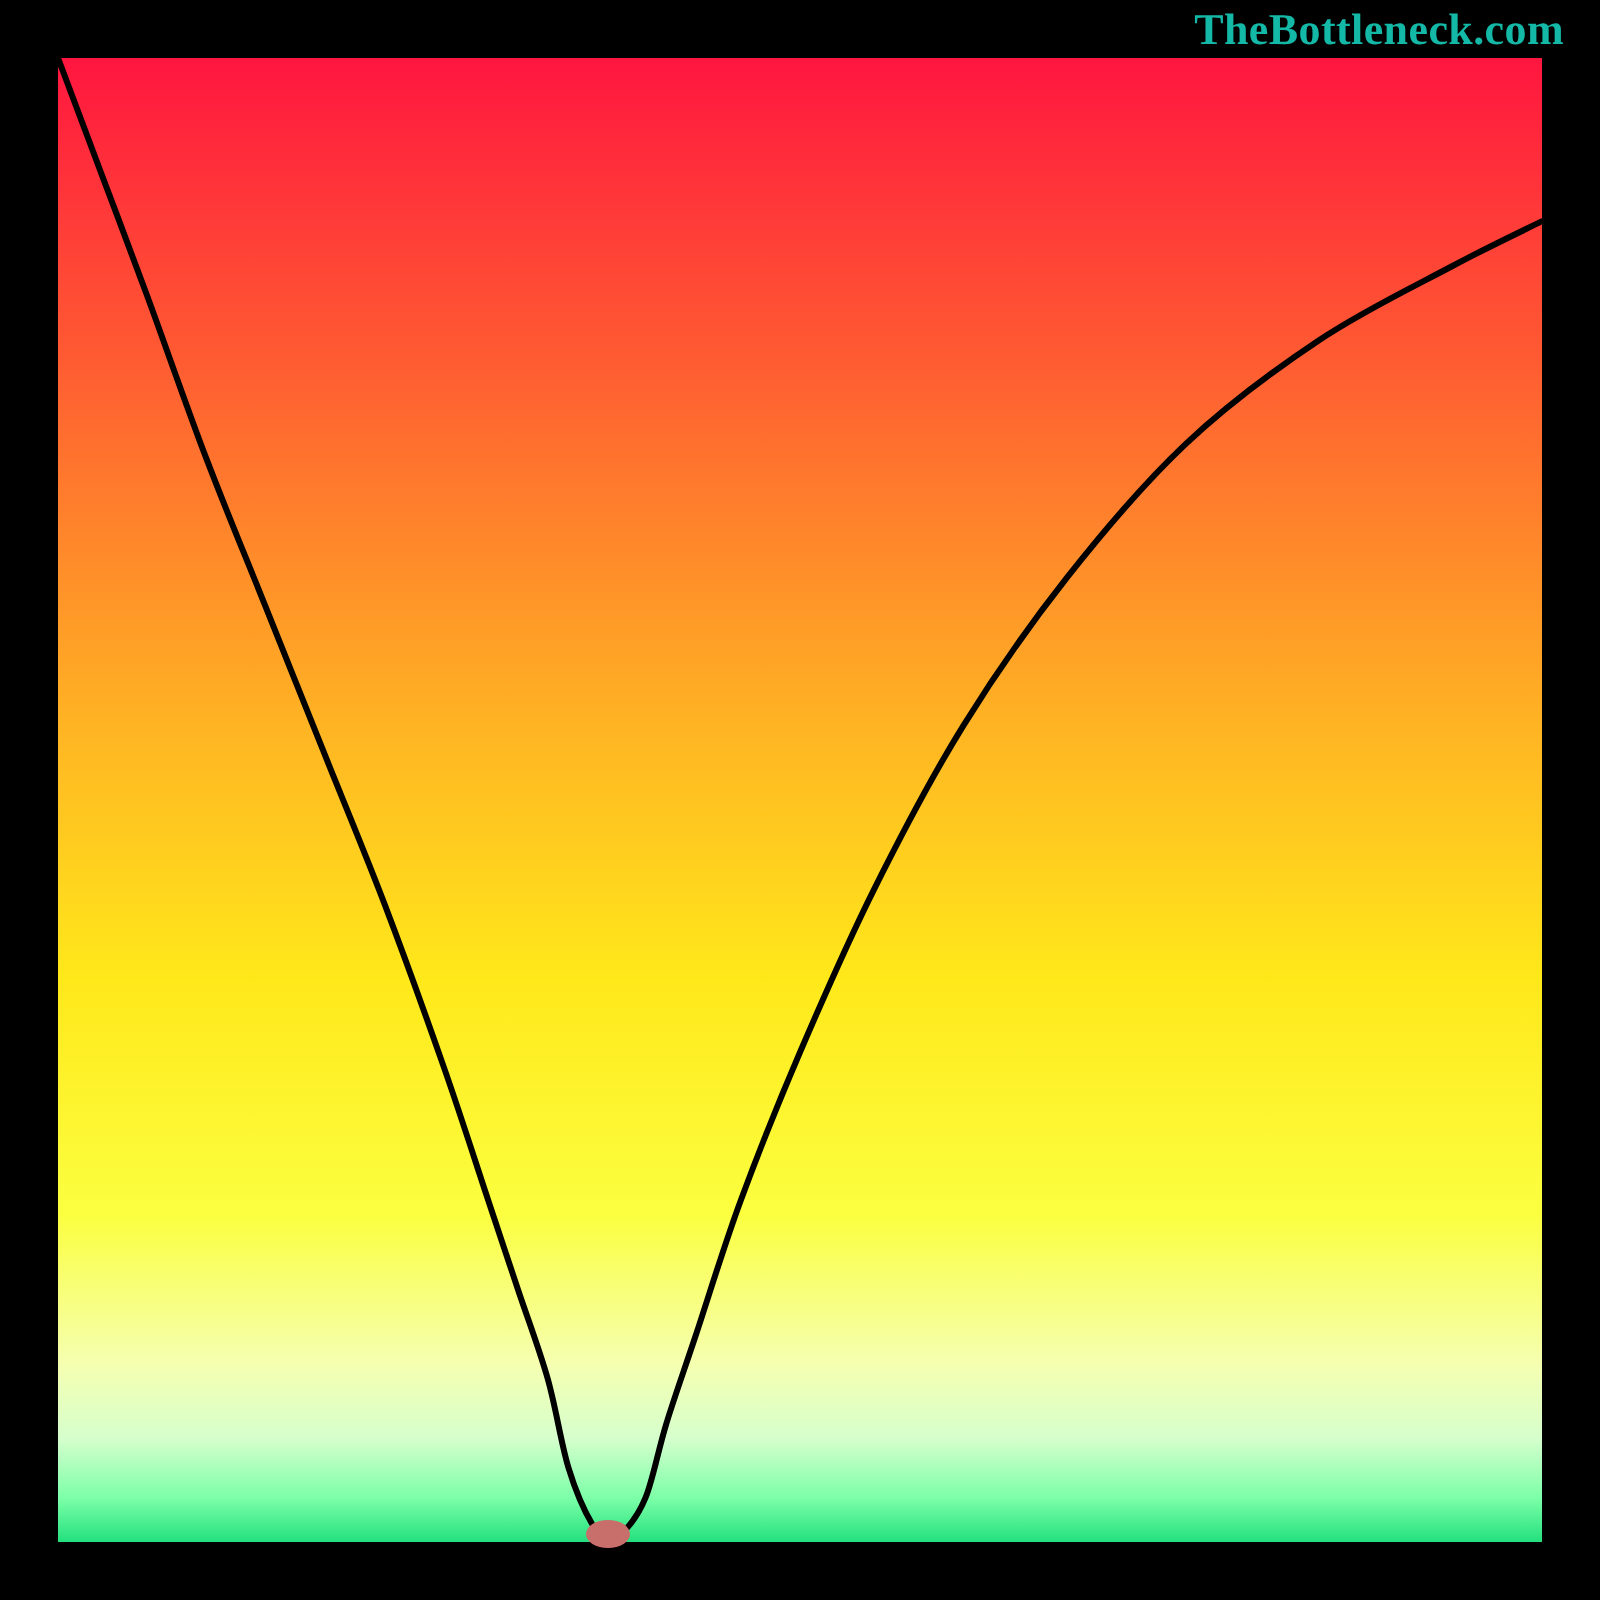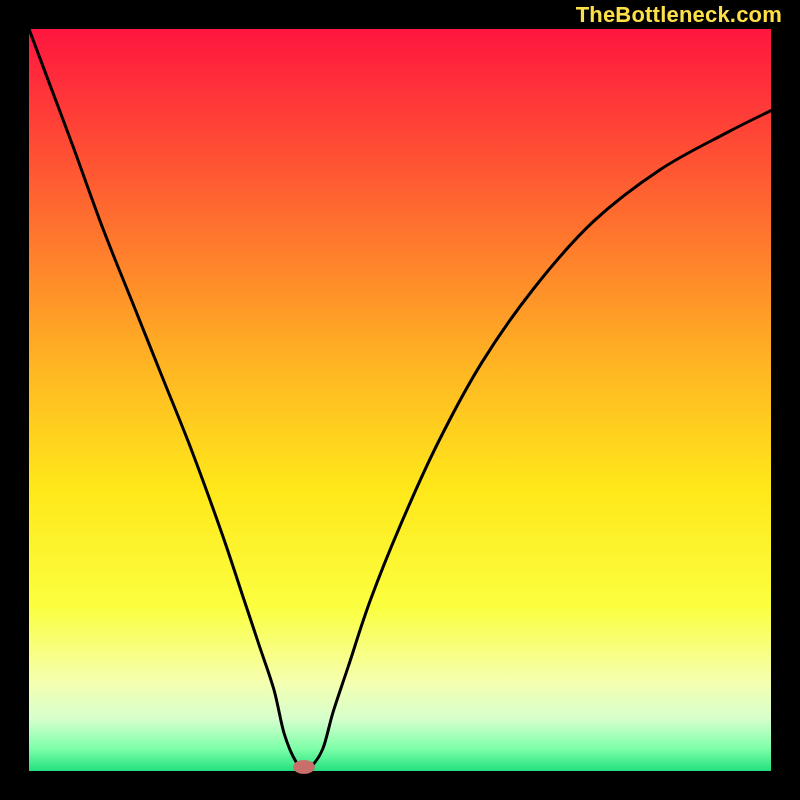--- a/index.html
+++ b/index.html
@@ -55,14 +55,14 @@
 <div class="frame">
 
   <div class="plot" id="plot" style="left: 29px; top: 29px; width: 742px; height: 742px;">
     <div class="gradient" id="gradient" style="background: linear-gradient(rgb(255, 22, 63) 0%, rgb(255, 90, 50) 20%, rgb(255, 180, 35) 45%, rgb(255, 232, 26) 62%, rgb(251, 255, 64) 78%, rgb(245, 255, 176) 88%, rgb(214, 255, 205) 93%, rgb(125, 255, 168) 97%, rgb(35, 224, 126) 100%);"></div>
     <svg class="curve" id="curveSvg" preserveAspectRatio="none" width="742" height="742" viewBox="0 0 742 742">
       <path id="curvePath" fill="none" stroke-width="3" stroke-linecap="round" stroke-linejoin="round" d="M 0.00 0.00 C 3.71 9.89, 14.84 39.57, 22.26 59.36 C 29.68 79.15, 35.86 95.22, 44.52 118.72 C 53.18 142.22, 64.31 174.37, 74.20 200.34 C 84.09 226.31, 93.99 249.81, 103.88 274.54 C 113.77 299.27, 123.67 324.01, 133.56 348.74 C 143.45 373.47, 153.35 396.97, 163.24 422.94 C 173.13 448.91, 184.26 479.83, 192.92 504.56 C 201.58 529.29, 209.00 552.79, 215.18 571.34 C 221.36 589.89, 225.07 601.02, 230.02 615.86 C 234.97 630.70, 240.66 645.54, 244.86 660.38 C 249.06 675.22, 251.54 692.78, 255.25 704.90 C 258.96 717.02, 263.90 727.65, 267.12 733.10 C 270.34 738.54, 272.07 736.81, 274.54 737.55 C 277.01 738.29, 278.74 740.52, 281.96 737.55 C 285.18 734.58, 290.12 728.89, 293.83 719.74 C 297.54 710.59, 300.02 696.24, 304.22 682.64 C 308.42 669.04, 312.88 656.67, 319.06 638.12 C 325.24 619.57, 332.66 594.84, 341.32 571.34 C 349.98 547.84, 359.87 523.11, 371.00 497.14 C 382.13 471.17, 394.50 442.73, 408.10 415.52 C 421.70 388.31, 436.54 359.87, 452.62 333.90 C 468.70 307.93, 486.01 283.20, 504.56 259.70 C 523.11 236.20, 542.90 212.71, 563.92 192.92 C 584.94 173.13, 608.44 155.82, 630.70 140.98 C 652.96 126.14, 678.93 113.77, 697.48 103.88 C 716.03 93.99, 734.58 85.33, 742.00 81.62" stroke="#000000"></path>
     </svg>
     <div class="marker" id="marker" style="left: 274.54px; top: 738.29px; width: 22px; height: 14px; background: rgb(201, 111, 107);"></div>
   </div>
 
-  <div class="watermark" style="top: 2px; right: 18px; color: #fde047;">TheBottleneck.com</div>
+  <div class="watermark" style="top: 2px; right: 18px; color: #14b8a6; font-family: Liberation Serif, serif;">TheBottleneck.com</div>
 </div>
 
 </body></html>

